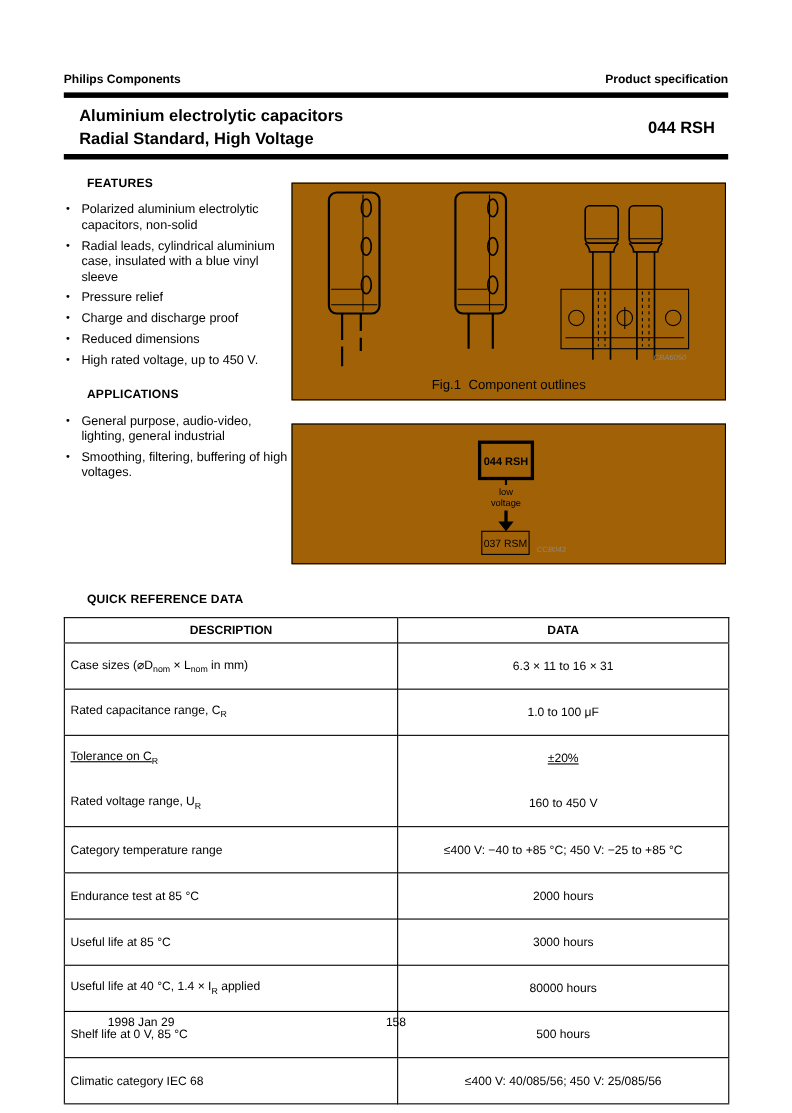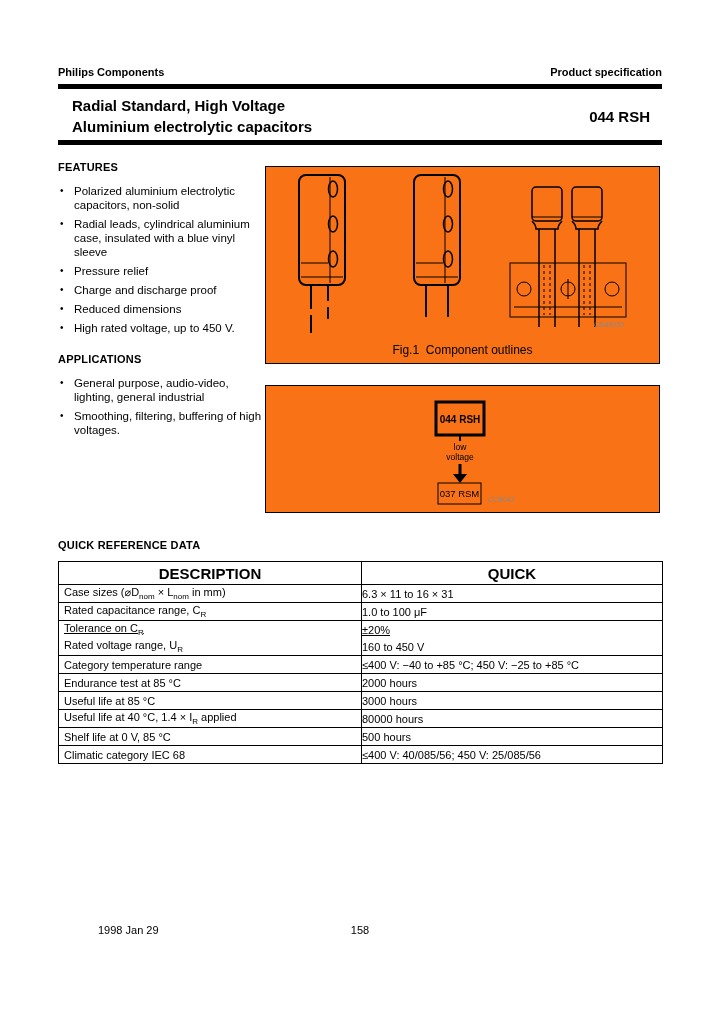--- a/index.html
+++ b/index.html
@@ -12,47 +12,47 @@
   .bar{position:absolute;left:58px;width:604px;height:5px;background:#000;}
   .bar1{top:84px;}
   .bar2{top:140px;}
 
   
   .title-block{position:absolute;left:58px;top:93px;width:604px;height:46px;display:flex;justify-content:space-between;align-items:center;}
   .title-lines{padding-left:14px;font-size:15px;font-weight:bold;line-height:21px;}
   .prod-code{font-size:15px;font-weight:bold;padding-right:12px;}
 
   
-  .section-heading{font-size:11px;font-weight:bold;letter-spacing:.2px;}
+  .section-heading{font-size:11px;font-weight:bold;letter-spacing:.2px;margin-left:21px;}
   .features{position:absolute;left:58px;top:161px;width:206px;}
   .applications{position:absolute;left:58px;top:353px;width:206px;}
   .bullet-list{margin-top:11px;}
   .bullet-item{display:flex;margin-bottom:5px;}
   .bullet{width:14px;flex:0 0 14px;font-size:10px;line-height:14px;text-align:left;padding-left:2px;}
   .bullet-text{font-size:11.5px;line-height:14px;width:192px;}
 
   
-  .figbox{position:absolute;left:265px;width:393px;border:1px solid #000;background:#f97316;}
+  .figbox{position:absolute;left:265px;width:393px;border:1px solid #000;background:#a16207;}
   #fig1{top:166px;height:196px;}
   #fig2{top:385px;height:126px;}
   .fig-caption{position:absolute;left:0;right:0;bottom:6px;text-align:center;font-size:12px;white-space:pre;}
   svg{display:block;}
   svg text{font-family:"Liberation Sans",sans-serif;}
   .sketch{stroke:#000;fill:none;}
 
   
   .qrd-heading{position:absolute;left:58px;top:539px;}
   table.qrd{position:absolute;left:58px;top:561px;width:604px;border-collapse:collapse;table-layout:fixed;border:1.5px solid #000;}
   table.qrd col.c1{width:303px;}
   table.qrd col.c2{width:301px;}
-  table.qrd th{height:20px;font-size:15px;font-weight:bold;text-align:center;border-bottom:1px solid #000;}
-  table.qrd td{height:17px;font-size:11px;border-bottom:1px solid #000;padding:0;margin-top:26px;}
+  table.qrd th{height:20px;font-size:11px;font-weight:bold;text-align:center;border-bottom:1px solid #000;}
+  table.qrd td{height:17px;font-size:11px;border-bottom:1px solid #000;padding:12px;margin-top:26px;}
   table.qrd td.desc,table.qrd th.desc{border-right:1px solid #000;}
   table.qrd td.desc{text-align:left;padding-left:5px;}
-  table.qrd td.val{text-align:left;}
+  table.qrd td.val{text-align:center;}
   table.qrd tr.no-div td{border-bottom:none;text-decoration:underline;}
   table.qrd sub{font-size:8px;}
 
   
   .footer-date{position:absolute;left:58px;top:924px;font-size:11px;margin-left:40px;}
   .footer-page{position:absolute;left:58px;top:924px;width:604px;text-align:center;font-size:11px;}
 
   .tiny-code{fill:#888;font-size:7px;font-style:italic;}
 </style>
 </head>
@@ -61,22 +61,22 @@
 <div id="page">
 
   <div class="hdr">
     <span>Philips Components</span>
     <span>Product specification</span>
   </div>
   <div class="bar bar1"></div>
 
   <div class="title-block">
     <div class="title-lines">
+      <div>Aluminium electrolytic capacitors</div>
       <div>Radial Standard, High Voltage</div>
-      <div>Aluminium electrolytic capacitors</div>
     </div>
     <div class="prod-code">044 RSH</div>
   </div>
   <div class="bar bar2"></div>
 
   <div class="features">
     <div class="section-heading">FEATURES</div>
     <div class="bullet-list" id="features-list">
         <div class="bullet-item">
           <span class="bullet">•</span>
@@ -194,21 +194,21 @@
 
   <div class="qrd-heading section-heading">QUICK REFERENCE DATA</div>
   <table class="qrd">
     <colgroup>
         <col class="c1">
         <col class="c2">
       </colgroup>
     <thead>
       <tr>
         <th class="desc">DESCRIPTION</th>
-        <th>QUICK</th>
+        <th>DATA</th>
       </tr>
     </thead>
     <tbody id="qrd-body">
         <tr>
           <td class="desc"><span>Case sizes (⌀D</span><sub>nom</sub><span> × L</span><sub>nom</sub><span> in mm)</span></td>
           <td class="val">6.3 × 11 to 16 × 31</td>
         </tr>
         <tr>
           <td class="desc"><span>Rated capacitance range, C</span><sub>R</sub></td>
           <td class="val">1.0 to 100 μF</td>

